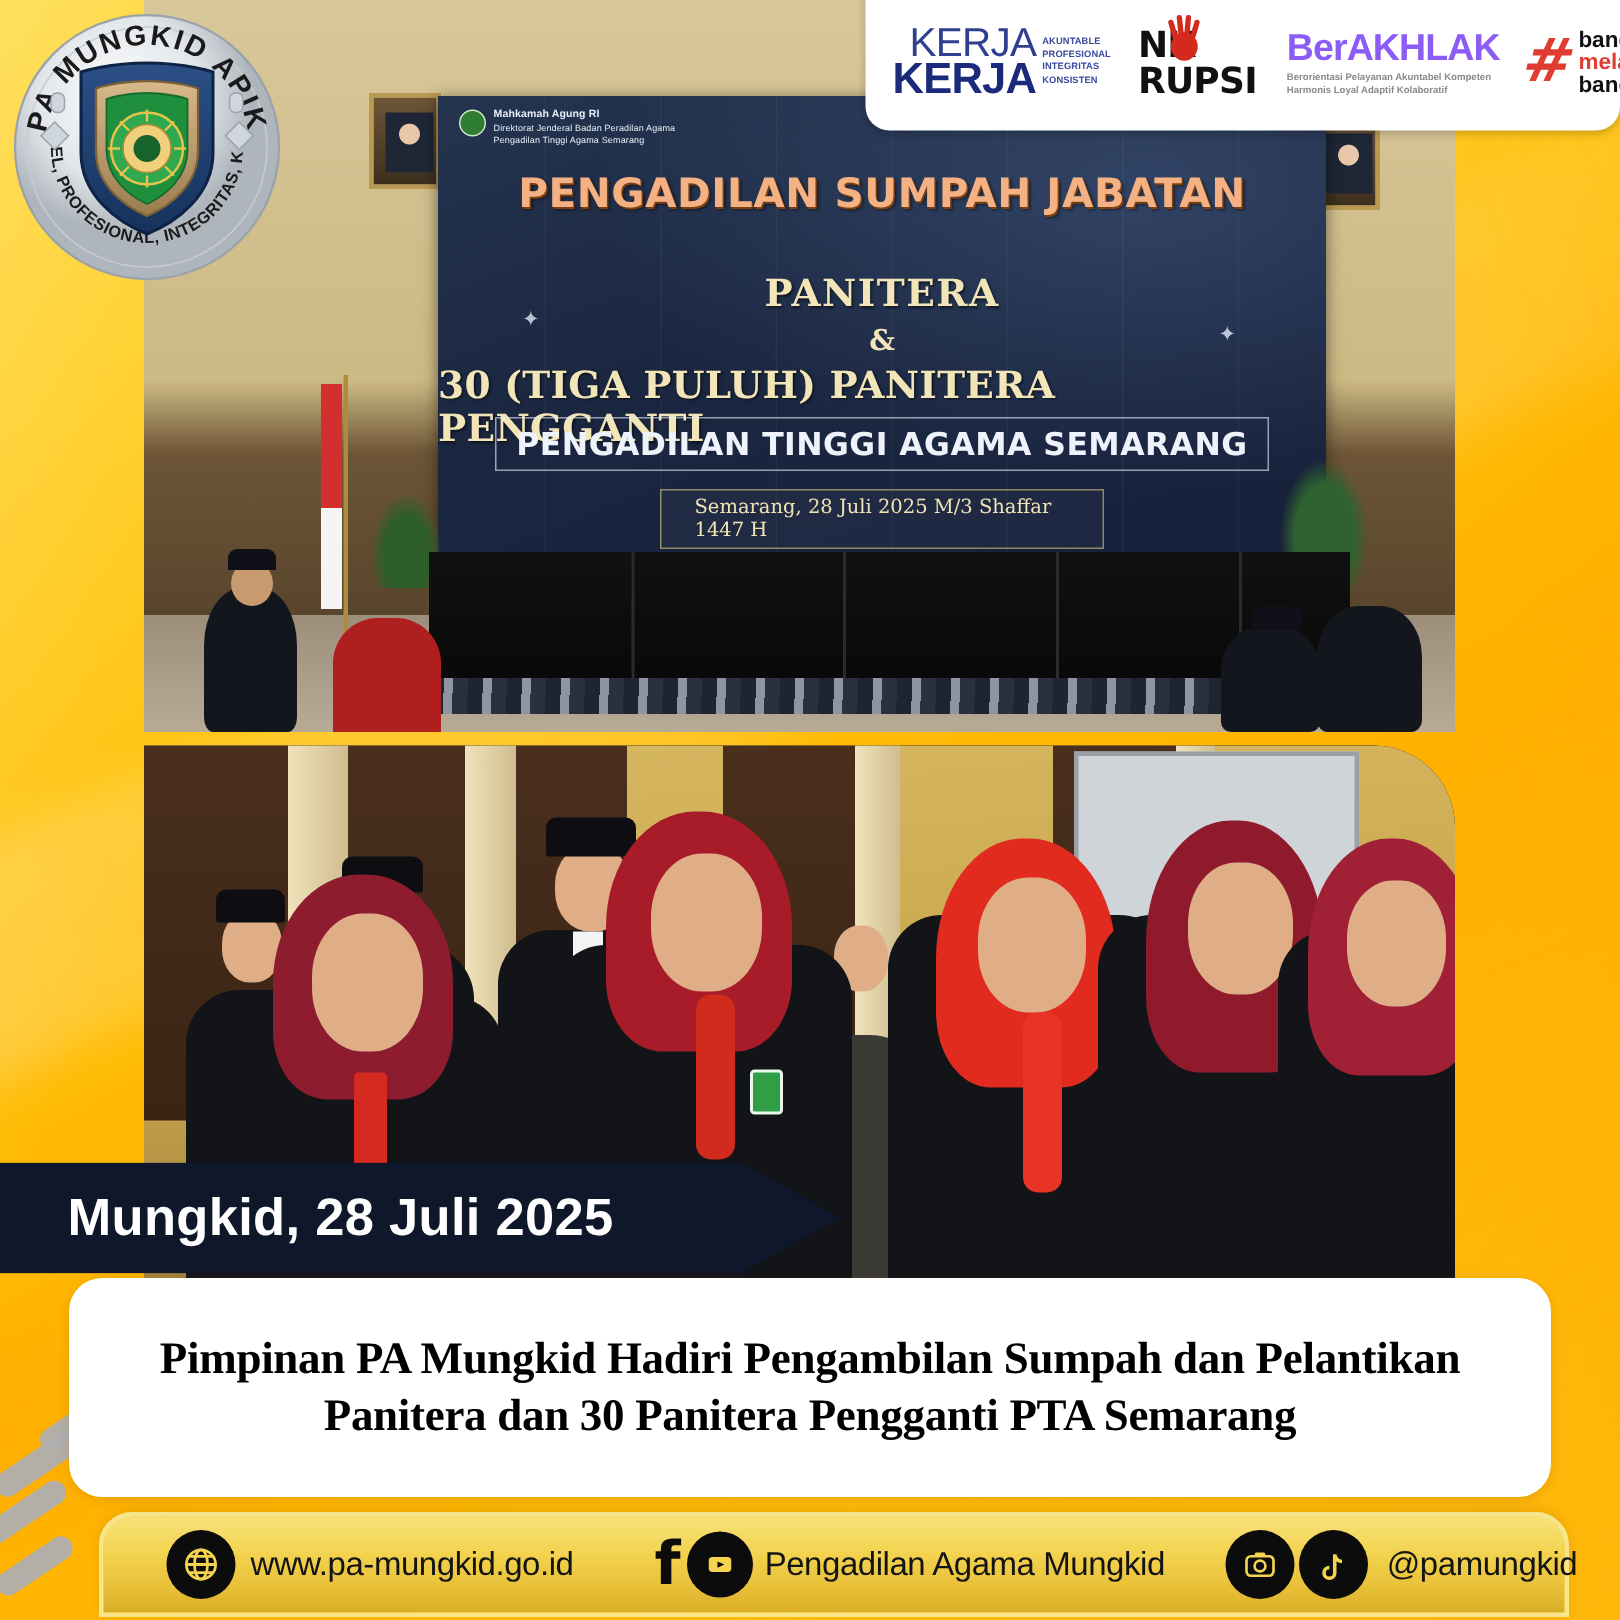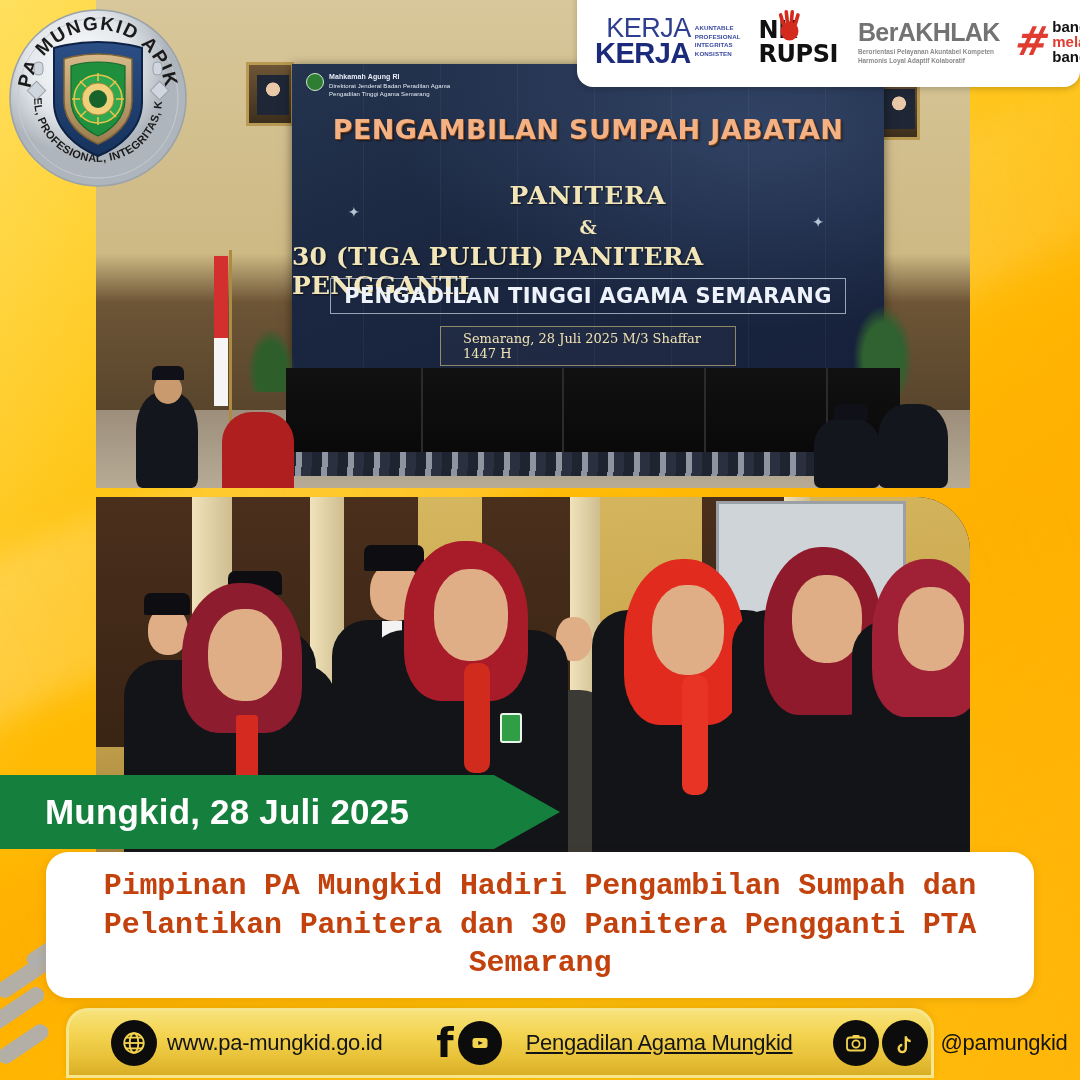--- a/index.html
+++ b/index.html
@@ -159,48 +159,48 @@
   .p2-face{position:absolute;border-radius:46%;background:#dfae87;}
   .p2-tie{position:absolute;width:14px;height:52px;background:#d42a20;border-radius:3px;}
   .p2-scarf{position:absolute;width:26px;height:90px;border-radius:10px;}
   .p2-songkok{position:absolute;border-radius:7px 7px 2px 2px;background:#0d0d12;}
   .p2-shirt{position:absolute;width:20px;height:34px;background:#f3f3f3;}
   .p2-badge{position:absolute;width:22px;height:30px;border-radius:3px;background:#2f9e44;border:2px solid #e9f6ec;}
 
   
   #date-ribbon {
     position:absolute; left:0; top:775px; width:560px; height:74px;
-    background:#15803d;
+    background:#0f172a;
     clip-path:polygon(0 0, 494px 0, 560px 50%, 494px 100%, 0 100%);
     display:flex; align-items:center;
     z-index:6;
   }
   #date-ribbon-text {
     color:#fff; font-size:35px; font-weight:700; margin-left:45px;
     letter-spacing:.2px; font-family:"Liberation Sans", sans-serif;
     white-space:nowrap;
   }
 
   
   #caption-card {
     position:absolute; left:46px; top:852px; width:988px; height:146px;
     background:#fff; border-radius:22px;
     display:flex; align-items:center; justify-content:center;
     box-shadow:0 2px 8px rgba(120,80,0,.18);
     z-index:5;
   }
   #caption-text {
     text-align:center; font-size:30px; font-weight:700; line-height:1.28;
-    color:#c2410c; padding:0 44px; letter-spacing:-.2px;
-    font-family:Liberation Mono, monospace;
+    color:#000000; padding:0 44px; letter-spacing:-.2px;
+    font-family:Liberation Serif, serif;
   }
 
   
   #footer-bar {
-    position:absolute; left:66px; top:1008px; width:868px; height:70px;
+    position:absolute; left:66px; top:1008px; width:980px; height:70px;
     background:linear-gradient(#f7e27a 0%, #f3d34f 38%, #e9c23a 72%, #d8ae25 100%);
     border-radius:22px 22px 0 0;
     border:3px solid #f6e58a;
     display:flex; align-items:center;
     z-index:7;
     box-shadow:0 -2px 6px rgba(150,110,0,.2);
   }
   .fgroup{display:flex;align-items:center;gap:10px;}
   .fcircle{
     width:46px;height:46px;border-radius:50%;background:#0c0c0c;flex:none;
@@ -219,21 +219,21 @@
     box-shadow:0 2px 6px rgba(0,0,0,.2);
     z-index:9;
   }
   .kerja-wrap{line-height:.88;}
   .kerja-k{font-size:27px;font-weight:400;color:#2f3f8f;letter-spacing:-.5px;font-family:"Liberation Sans",sans-serif;text-align:right;}
   .kerja-a{font-size:29px;font-weight:800;color:#1b2a7a;letter-spacing:-.5px;font-family:"Liberation Sans",sans-serif;}
   .kerja-sub{font-size:6.2px;color:#3a4aa0;line-height:1.38;font-weight:700;letter-spacing:.1px;}
   .nokor{position:relative;line-height:1;}
   .nokor-t{font-size:24px;font-weight:800;color:#111;letter-spacing:-.5px;font-family:"DejaVu Sans",sans-serif;}
   .hand{position:absolute;left:16px;top:-9px;width:30px;height:34px;}
-  .berakhlak-t{font-size:25px;font-weight:800;color:#737373;letter-spacing:-.6px;font-family:"Liberation Sans",sans-serif;}
+  .berakhlak-t{font-size:25px;font-weight:800;color:#8b5cf6;letter-spacing:-.6px;font-family:"Liberation Sans",sans-serif;}
   .berakhlak-s{font-size:6.4px;color:#8a8a8a;line-height:1.45;font-weight:600;}
   .bangga-wrap{display:flex;align-items:center;gap:3px;}
   .hash{font-size:40px;font-weight:800;color:#E03C31;line-height:.8;transform:skewX(-12deg);font-family:"DejaVu Sans",sans-serif;}
   .bangga-t{line-height:1.02;font-weight:800;font-family:"Liberation Sans",sans-serif;}
   .bg1{font-size:15px;color:#111;}
   .bg2{font-size:15px;color:#E03C31;}
   .bg3{font-size:15px;color:#111;}
 
   
   #seal {
@@ -277,21 +277,21 @@
       <div class="bn-head-txt">
         <b>Mahkamah Agung RI</b>
         <span>Direktorat Jenderal Badan Peradilan Agama</span><br>
         <span>Pengadilan Tinggi Agama Semarang</span>
       </div>
     </div>
 
     <div class="bn-star" style="left:56px;top:140px;">✦</div>
     <div class="bn-star" style="right:60px;top:150px;">✦</div>
 
-    <div class="bn-l1">PENGAMBILAN SUMPAH JABATAN</div>
+    <div class="bn-l1">PENGADILAN SUMPAH JABATAN</div>
     <div class="bn-l3">PANITERA</div>
     <div class="bn-amp">&amp;</div>
     <div class="bn-l4">30 (TIGA PULUH) PANITERA PENGGANTI</div>
     <div class="bn-l5wrap">
       <div class="bn-l5">PENGADILAN TINGGI AGAMA SEMARANG</div>
     </div>
     <div class="bn-date">Semarang, 28 Juli 2025 M/3 Shaffar 1447 H</div>
 
     <div class="bn-social">
       <span class="dot"></span>
@@ -423,21 +423,21 @@
   </div>
 
   <div class="fgroup" style="margin-left:54px;gap:4px;">
     <span class="fb-f">f</span>
     <span class="fcircle" style="width:44px;height:44px;">
       <svg width="20" height="20" viewBox="0 0 24 24">
           <rect x="3" y="6" width="18" height="12" rx="3" fill="#f3d34f"></rect>
           <polygon points="10,9.5 15.5,12 10,14.5" fill="#0c0c0c"></polygon>
         </svg>
     </span>
-    <span class="ftext" style="margin-left:20px;text-decoration:underline;">Pengadilan Agama Mungkid</span>
+    <span class="ftext" style="margin-left:4px;">Pengadilan Agama Mungkid</span>
   </div>
 
   <div class="fgroup" style="margin-left:40px;gap:3px;">
     <span class="fcircle">
       <svg width="24" height="24" viewBox="0 0 24 24" fill="none" stroke="#f3d34f" stroke-width="1.8">
         <rect x="3" y="6.5" width="18" height="13" rx="3"></rect>
           <circle cx="12" cy="13" r="3.6"></circle>
         <rect x="8.5" y="4" width="7" height="3" rx="1" fill="#f3d34f" stroke="none"></rect>
       </svg>
     </span>

